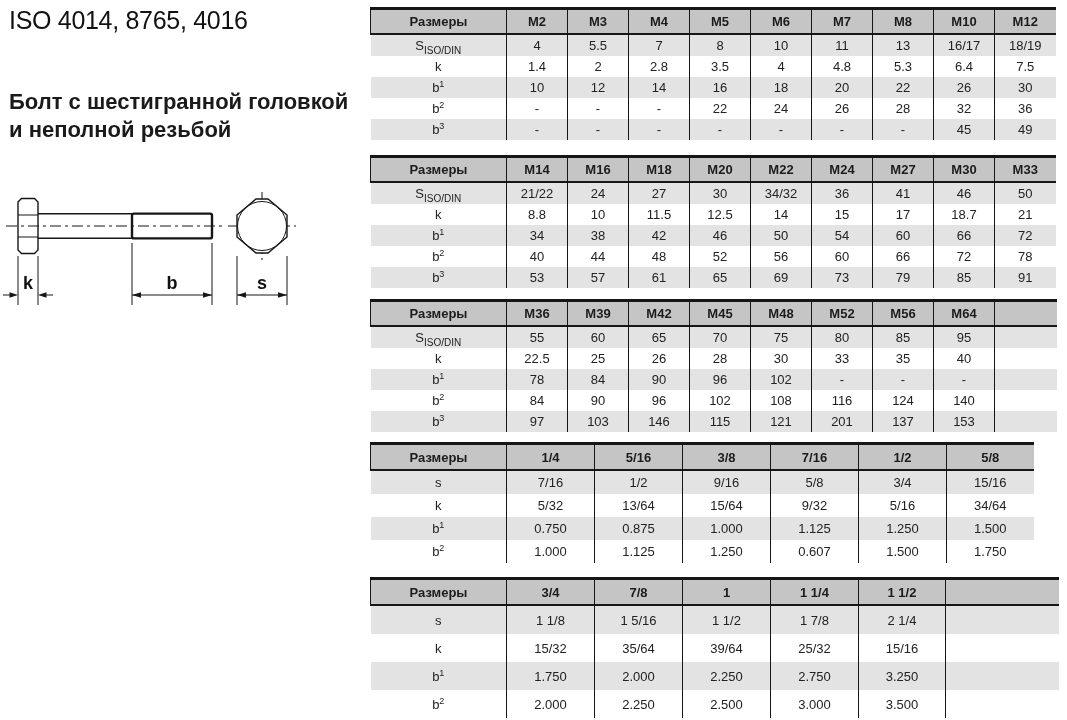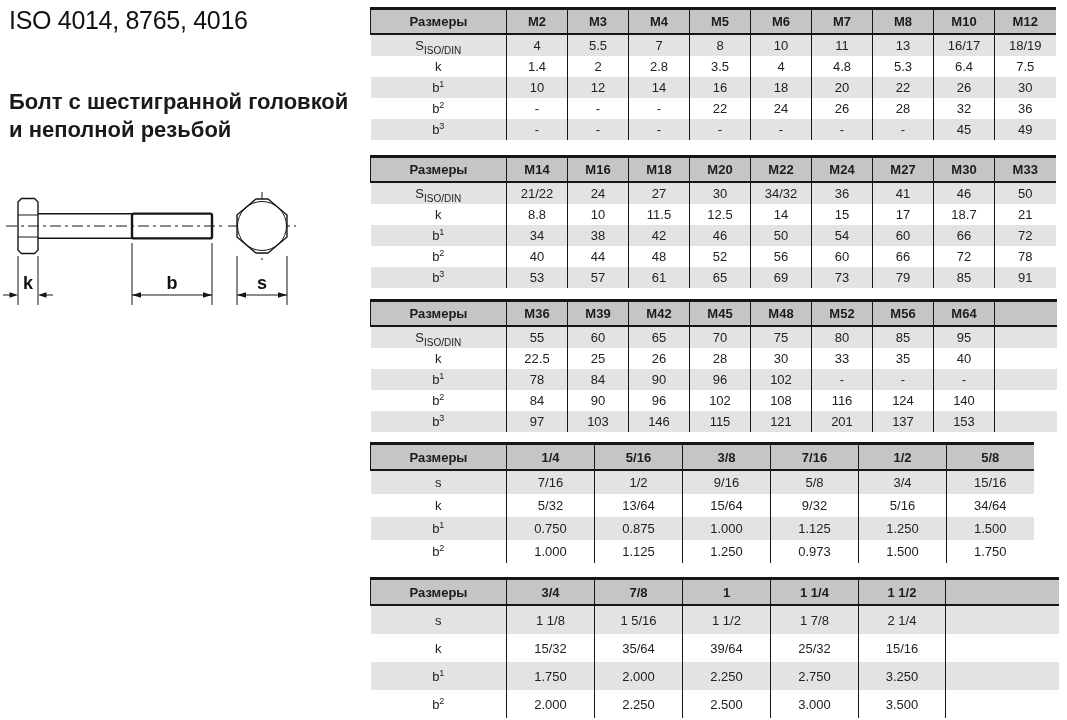--- a/index.html
+++ b/index.html
@@ -451,21 +451,21 @@
             <td>1.000</td>
             <td>1.125</td>
             <td>1.250</td>
             <td>1.500</td>
           </tr>
           <tr>
             <td class="row-label"><span>b</span><sup>2</sup></td>
             <td>1.000</td>
             <td>1.125</td>
             <td>1.250</td>
-            <td>0.973</td>
+            <td>0.607</td>
             <td>1.500</td>
             <td>1.750</td>
           </tr>
         </tbody>
       </table>
     </div>
   <div class="tbl" style="left:370px;top:577px;">
       <table class="dim-table" id="t4">
         <colgroup>
           <col style="width: 136px;">

